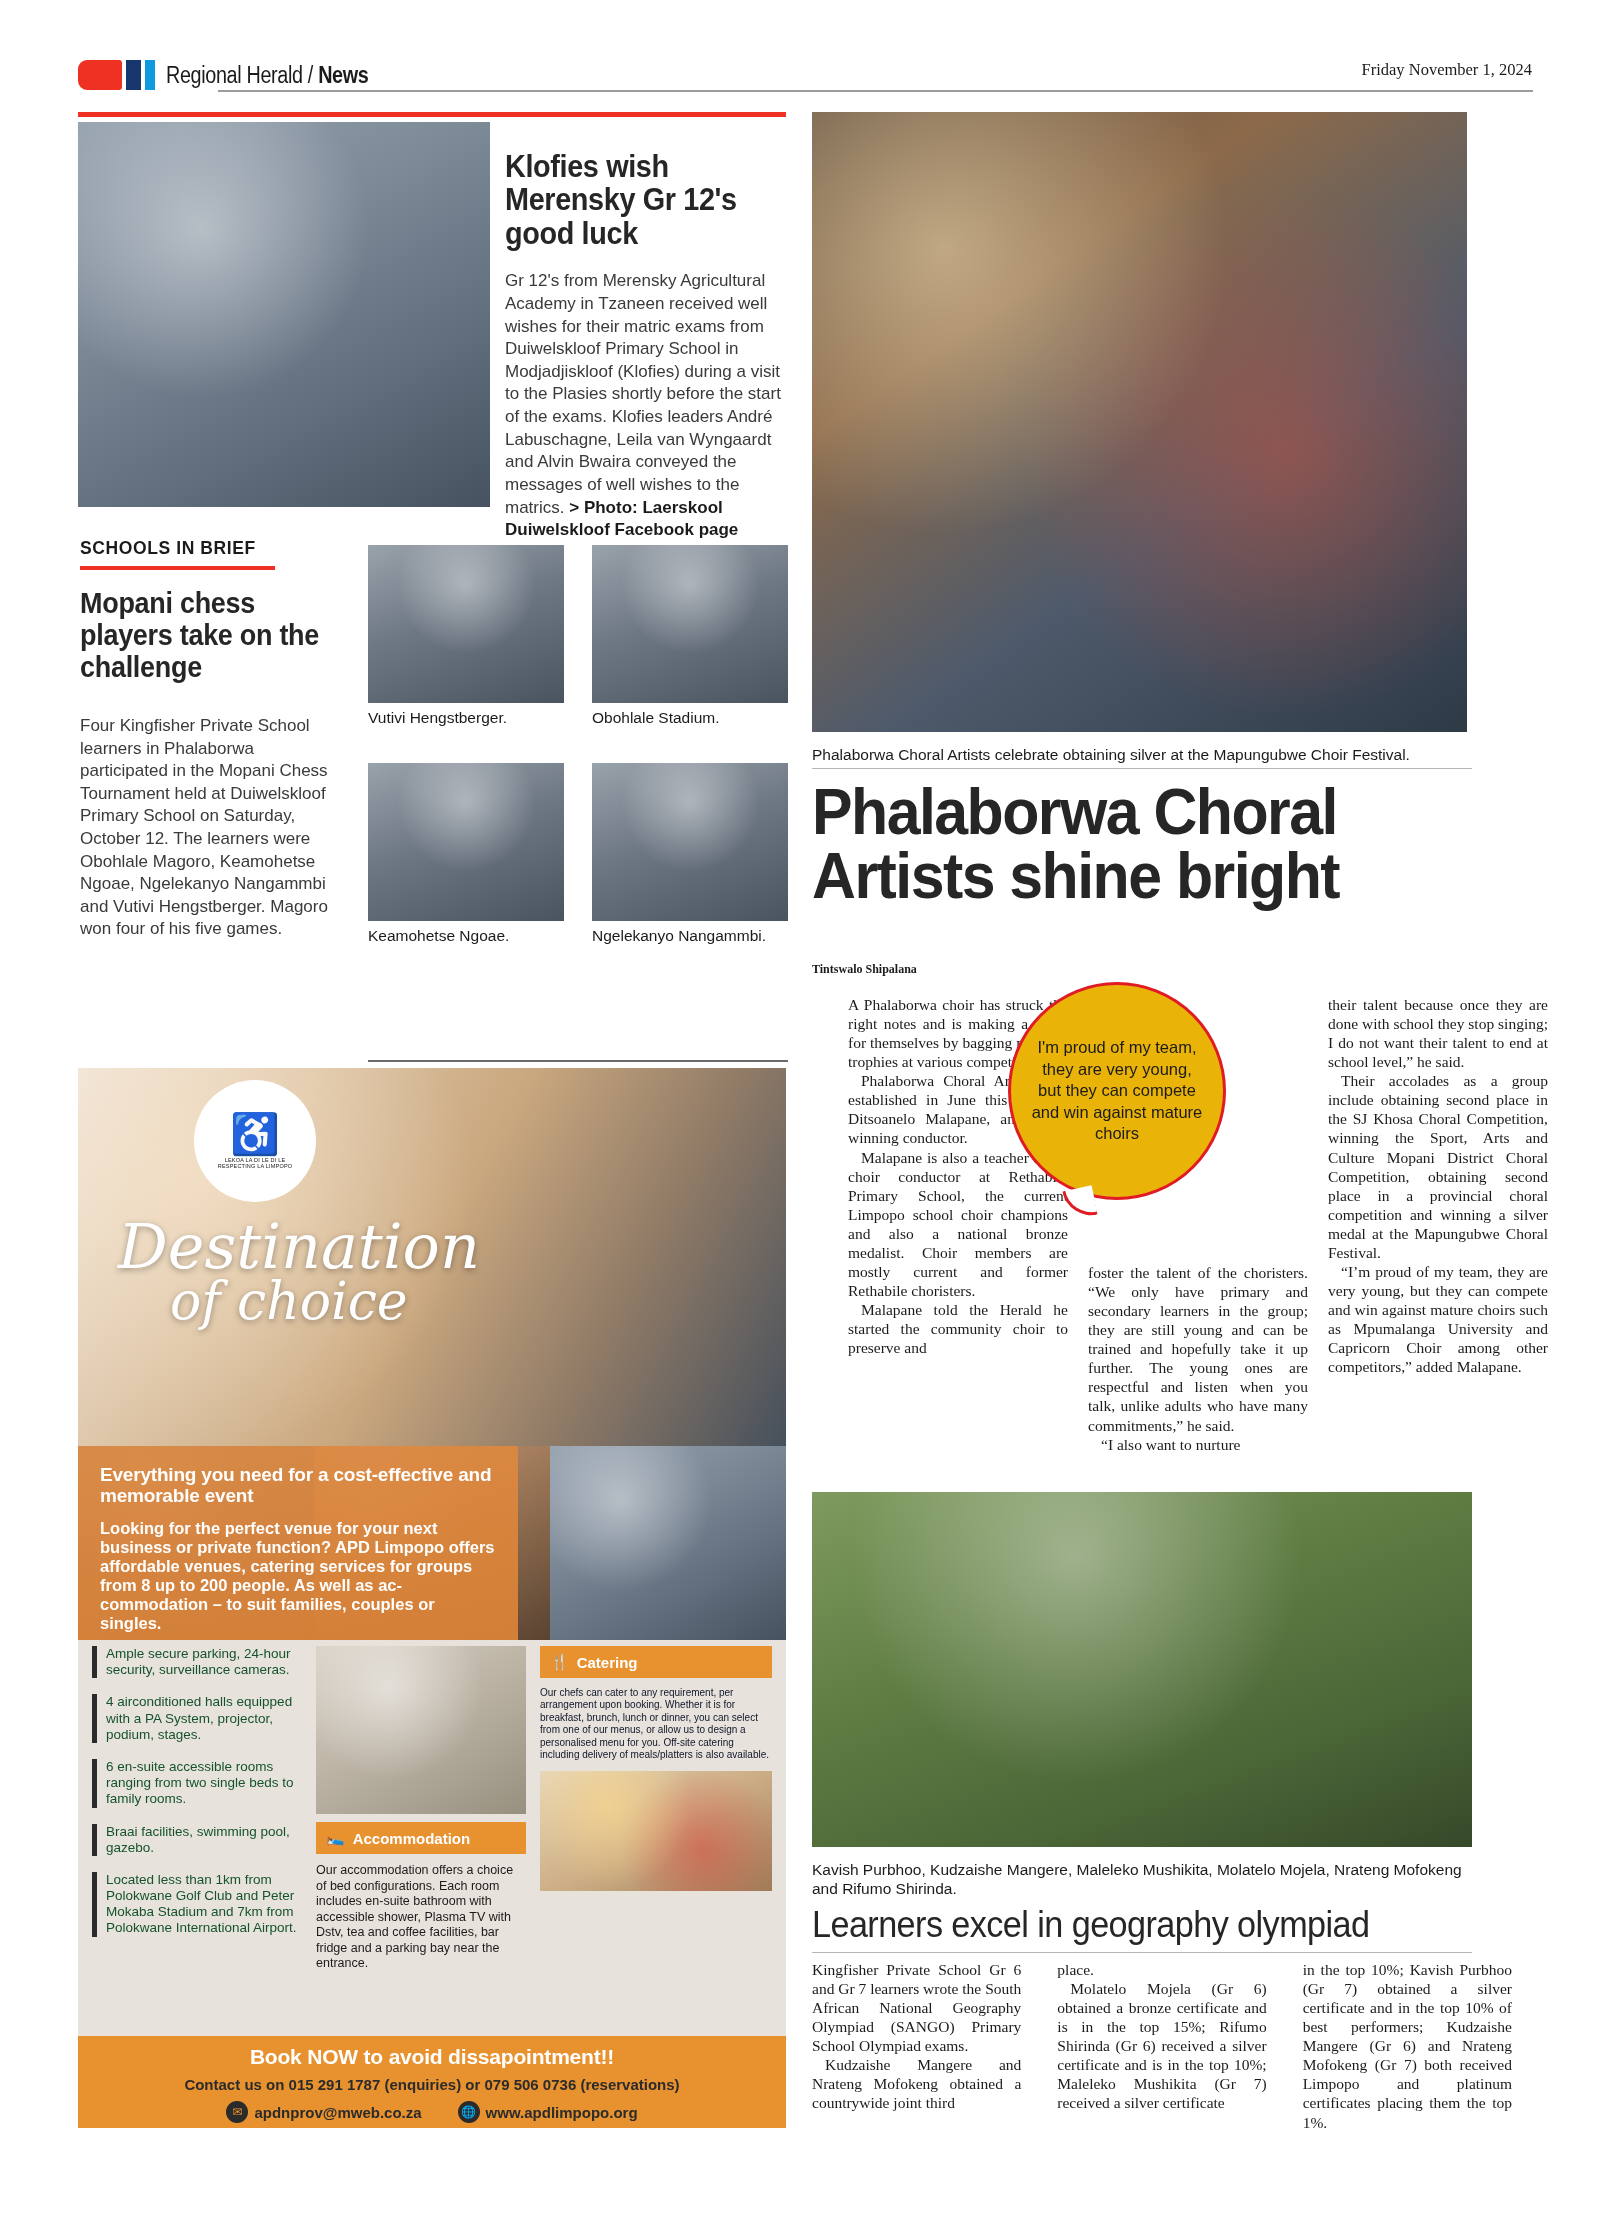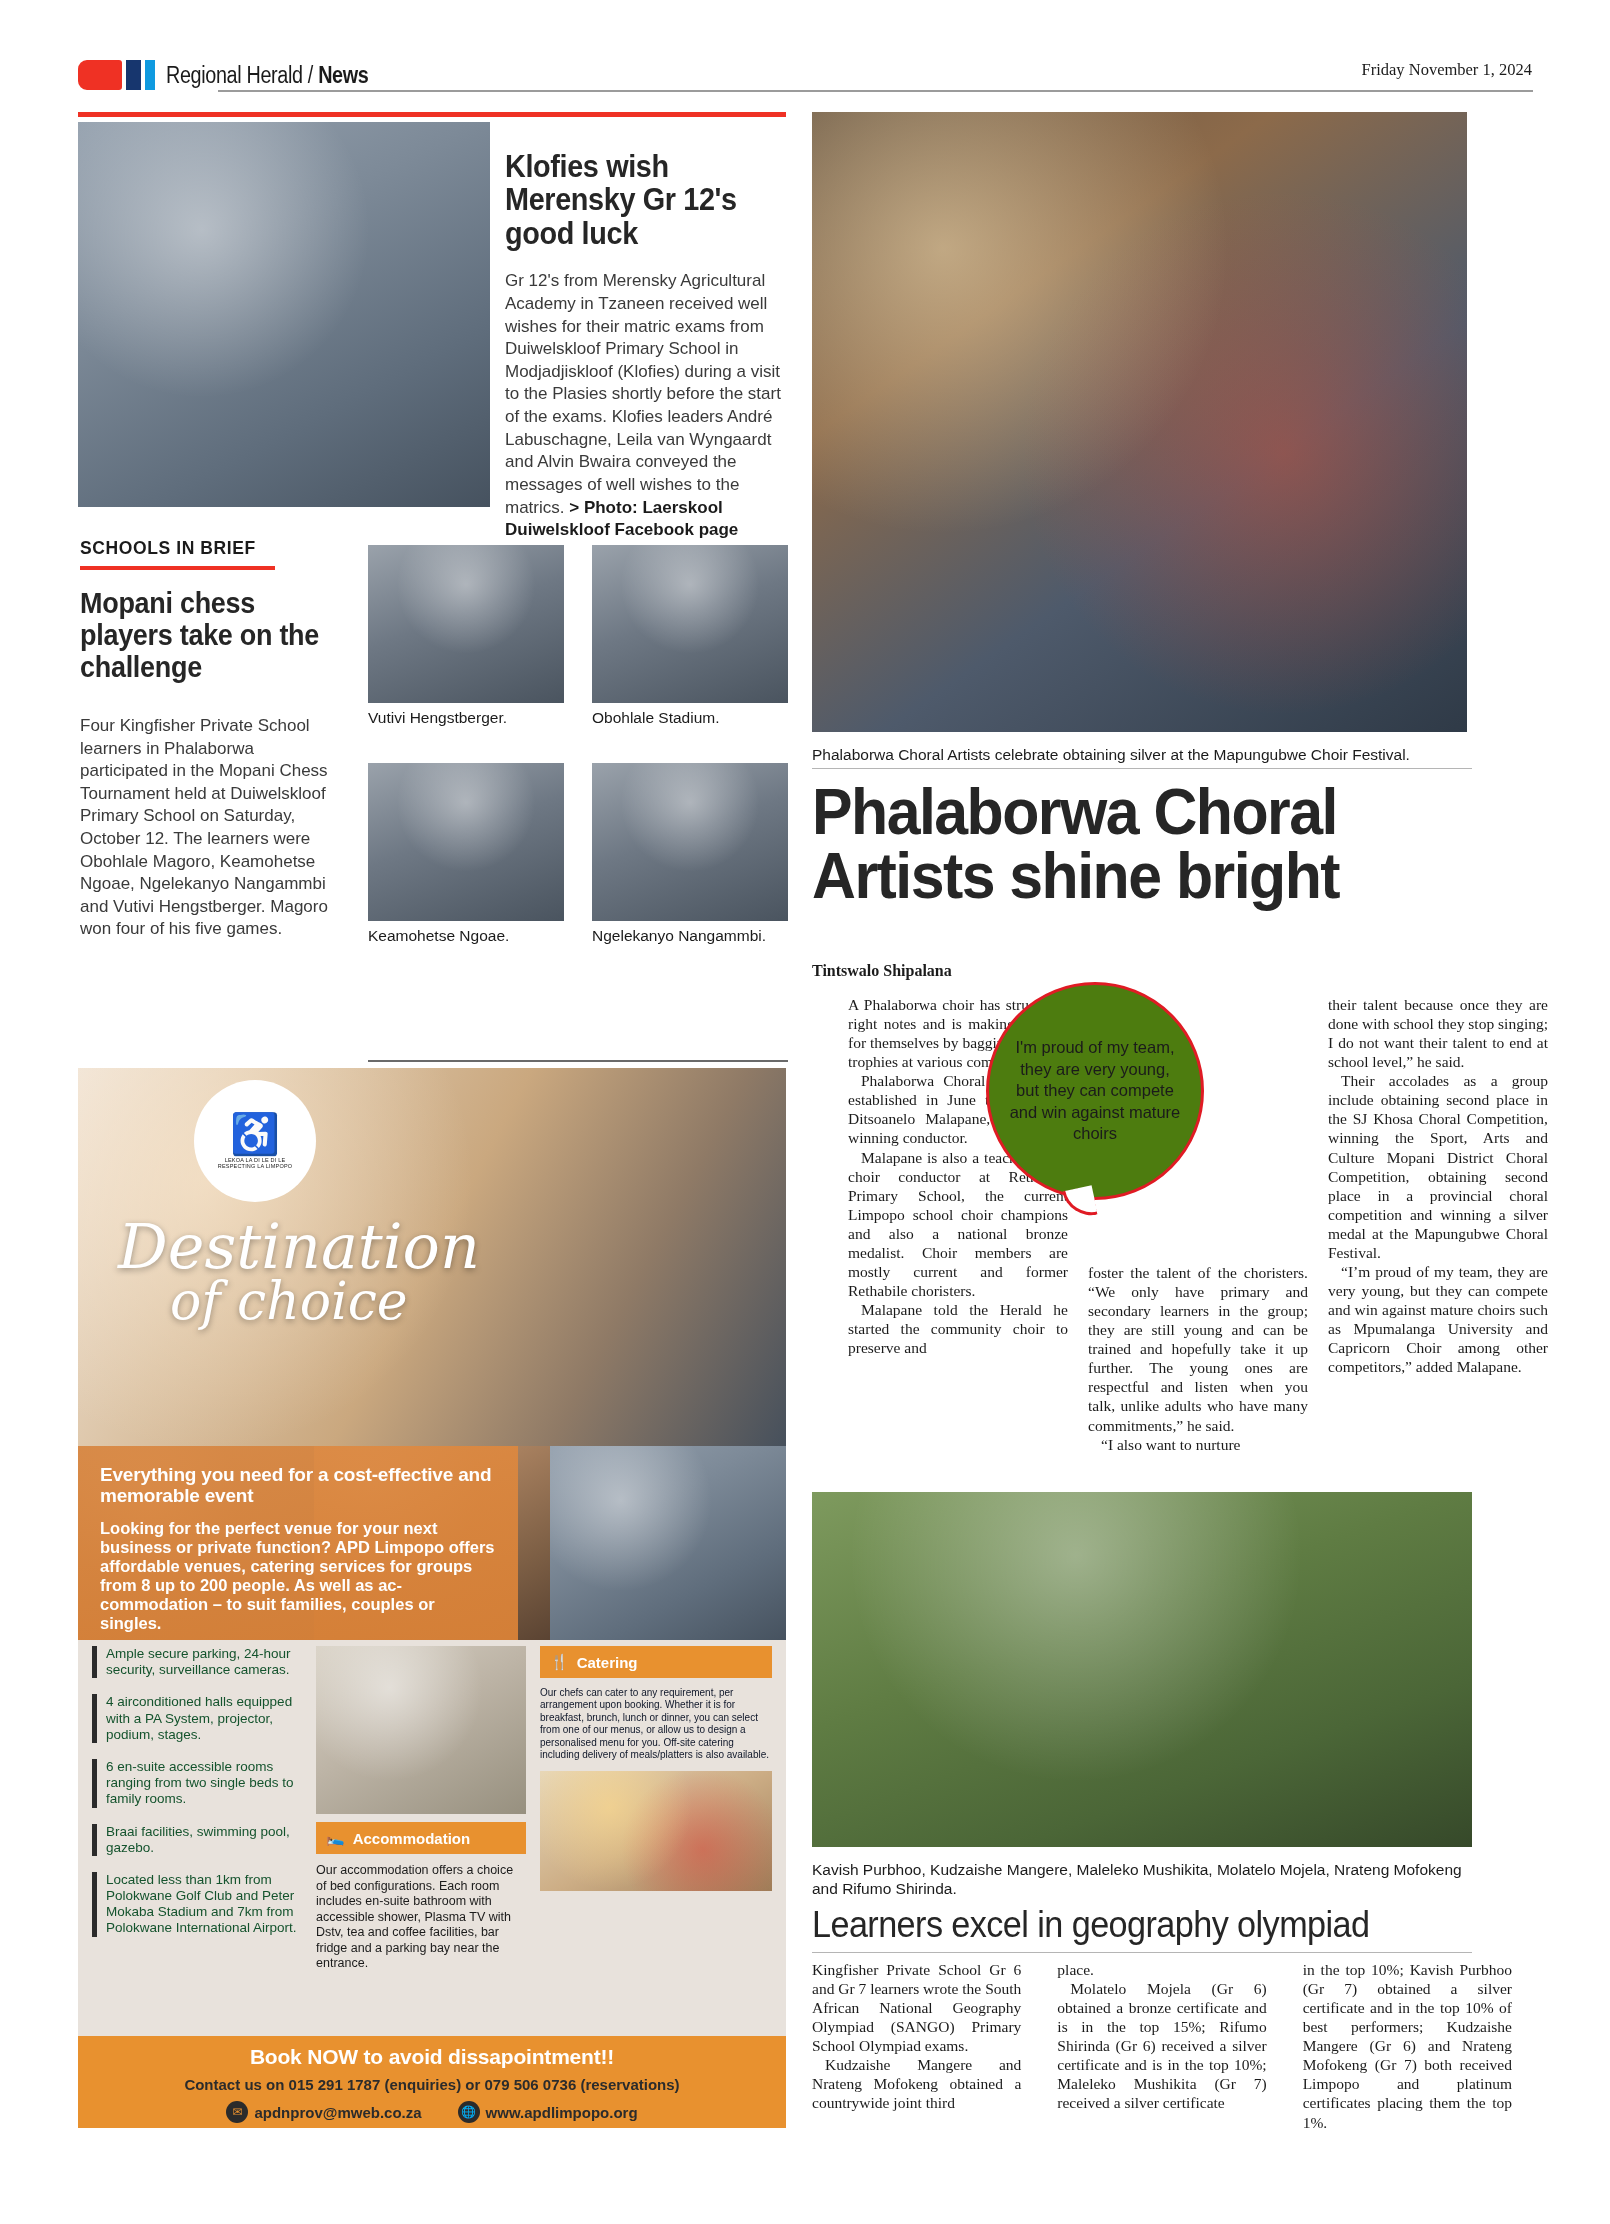--- a/index.html
+++ b/index.html
@@ -124,36 +124,36 @@
   .choir-cap { position: absolute; left: 812px; top: 740px; width: 660px; font-size: 15.5px; color: #1b1b1b; }
   .choir-caprule { position: absolute; left: 812px; top: 768px; width: 660px; height: 1px; background: #b5b5b5; }
 
   .choir-head {
     position: absolute; left: 812px; top: 780px; width: 700px;
     font-family: "Liberation Sans Narrow", "Liberation Sans", sans-serif;
     font-weight: bold; font-size: 64px; line-height: 1.0; letter-spacing: -1.6px;
     color: #262626; transform: scaleX(0.95); transform-origin: left top;
   }
   .choir-byline {
-    position: absolute; left: 812px; top: 962px; font-size: 16px; font-weight: bold;
+    position: absolute; left: 812px; top: 962px; font-size: 12px; font-weight: bold;
     font-family: "Liberation Serif", serif; color: #1b1b1b;
   }
   .choir-cols {
     position: absolute; left: 848px; top: 995px; width: 700px;
     display: flex; gap: 20px;
   }
   .choir-col { width: 220px; font-family: "Liberation Serif", serif; font-size: 15.5px; line-height: 1.23; color: #1b1b1b; text-align: justify; }
   .choir-col p { text-indent: 13px; }
   .choir-col p.first { text-indent: 0; }
 
   .pullquote {
-    position: absolute; left: 986px; top: 982px; width: 218px; height: 218px;
+    position: absolute; left: 1008px; top: 982px; width: 218px; height: 218px;
     border: 3px solid #e01b24; border-radius: 50%;
     display: flex; align-items: center; justify-content: center; text-align: center;
-    background: #4d7c0f;
+    background: #eab308;
   }
   .pullquote span {
     display: block; width: 175px; font-size: 16.5px; line-height: 1.3; color: #1b1b1b;
     font-family: "Liberation Sans", sans-serif;
   }
   .pq-tail {
     position: absolute; left: 1065px; top: 1188px; width: 30px; height: 30px;
     border-left: 3px solid #e01b24; border-bottom: 3px solid #e01b24;
     border-radius: 0 0 0 40px; transform: rotate(-12deg); background: #fff;
   }

